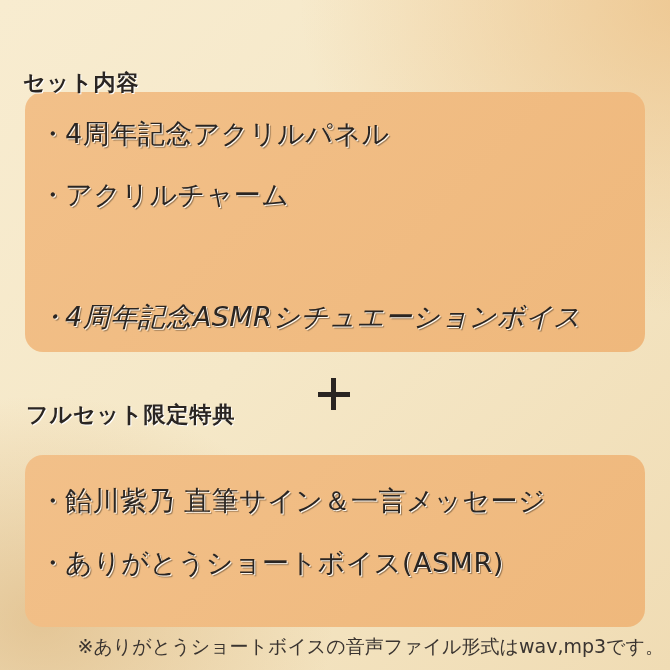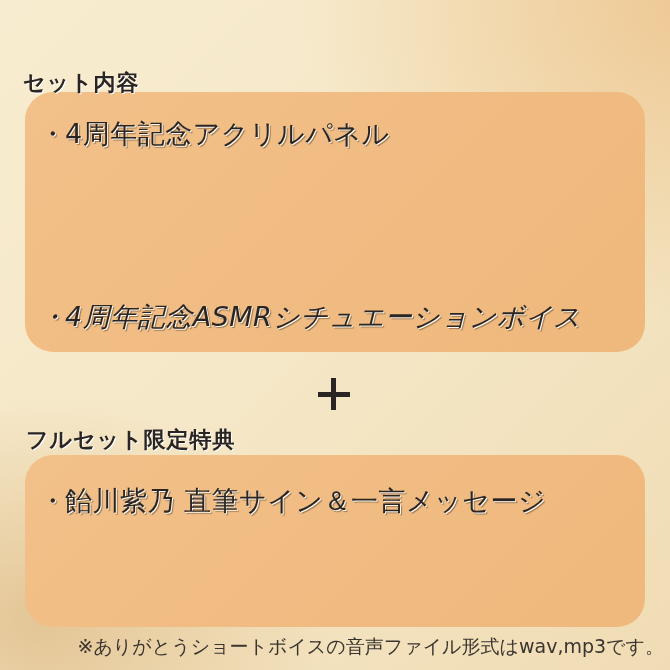--- a/index.html
+++ b/index.html
@@ -5,48 +5,54 @@
   html,body{margin:0;padding:0;}
   body{width:670px;height:670px;overflow:hidden;position:relative;
     font-family:"DejaVu Sans","Liberation Sans",sans-serif;color:#2a2522;
     background:
       radial-gradient(ellipse 420px 320px at 40px 620px, rgba(214,170,110,0.55), rgba(214,170,110,0) 70%),
       radial-gradient(ellipse 520px 420px at 690px 0px, rgba(236,190,130,0.75), rgba(236,190,130,0) 75%),
       linear-gradient(135deg,#f8ecd0 0%,#f5e8c8 45%,#f0dcb4 100%);
   }
   .heading{position:absolute;font-size:22px;font-weight:bold;letter-spacing:1px;
     text-shadow:1px 1px 0 #fff;z-index:2;white-space:nowrap;}
-  .box{position:absolute;left:25px;width:620px;border-radius:28px;
+  .box{position:absolute;left:25px;width:620px;border-radius:18px;
     background:linear-gradient(135deg,#f2c089 0%,#efb87c 100%);}
   .item{position:absolute;left:14px;font-size:27px;white-space:nowrap;
     text-shadow:1px 1px 0 #fff8ee, 2px 2px 1px rgba(0,0,0,0.35);letter-spacing:0.5px;}
   .item .dot{display:inline-block;width:26px;}
   .plus{position:absolute;left:318px;top:378px;width:32px;height:32px;}
   .plus::before,.plus::after{content:"";position:absolute;background:#2a2522;}
   .plus::before{left:13px;top:0;width:5px;height:32px;}
   .plus::after{left:0;top:14px;width:32px;height:5px;}
   .note{position:absolute;right:6px;top:634px;font-size:19px;color:#3a3430;white-space:nowrap;}
 </style>
 </head>
 <body>
 
 <div class="heading" style="left:23px;top:68px;">セット内容</div>
 
 <div class="box" style="top:92px;height:260px;">
   <div class="item" style="top:24px;">
     <span class="dot">・</span><span>4周年記念アクリルパネル</span>
   </div>
+  <div class="item" style="top:85px;">
+    <span class="dot">・</span><span>アクリルチャーム</span>
+  </div>
   <div class="item" style="top:207px;font-style:italic;">
     <span class="dot">・</span><span>4周年記念ASMRシチュエーションボイス</span>
   </div>
 </div>
 
 <div class="plus"></div>
 
-<div class="heading" style="left:26px;top:425px;">フルセット限定特典</div>
+<div class="heading" style="left:26px;top:400px;">フルセット限定特典</div>
 
 <div class="box" style="top:455px;height:172px;">
   <div class="item" style="top:28px;">
     <span class="dot">・</span><span>飴川紫乃 直筆サイン＆一言メッセージ</span>
+  </div>
+  <div class="item" style="top:90px;">
+    <span class="dot">・</span><span>ありがとうショートボイス(ASMR)</span>
   </div>
 </div>
 
 <div class="note">※ありがとうショートボイスの音声ファイル形式はwav,mp3です。</div>
 
 </body></html>

